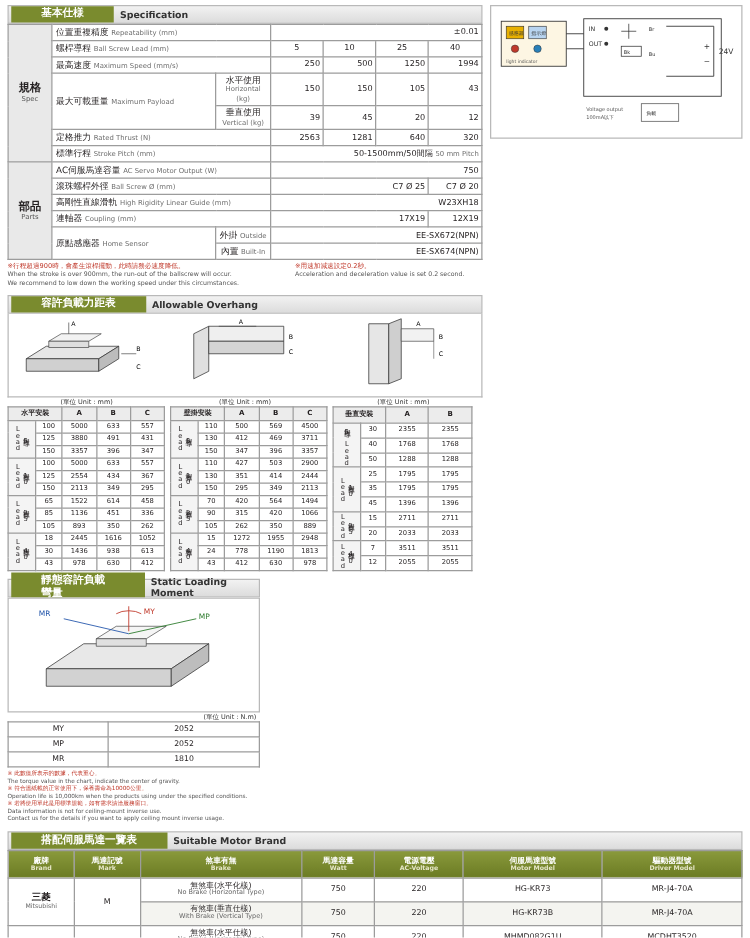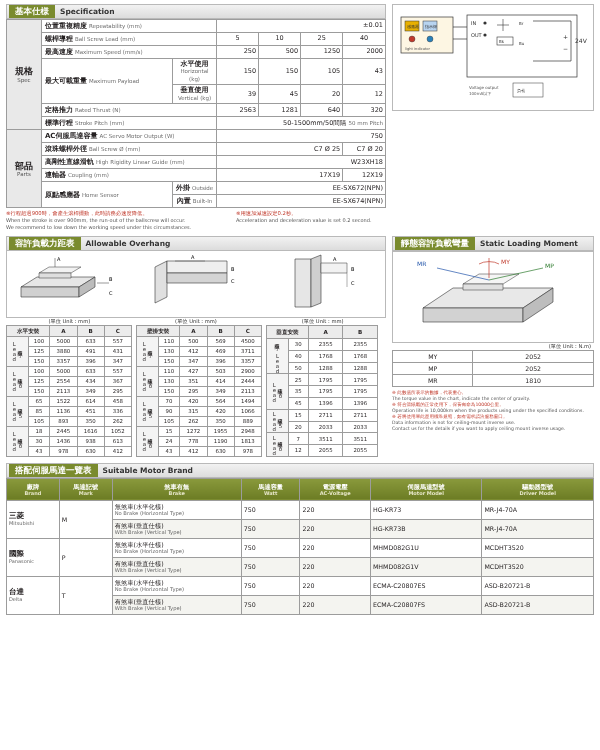--- a/index.html
+++ b/index.html
@@ -20,37 +20,37 @@
     background: linear-gradient(to bottom,#f2f2f2,#dcdcdc);
     border: 1px solid #b9b9b9;
     height: 15px;
     padding: 0 2px;
   }
   .sec-hd .tab {
     background: #7a8b2e;
     color: #fff;
     font-weight: bold;
     font-size: 8.5px;
-    padding: 1px 6px;
+    padding: 1px 24px;
     margin-right: 5px;
     line-height: 11px;
   }
   .sec-hd .sub { font-size: 7.5px; color: #333; font-weight: bold; }
 
   
   .row { display: flex; gap: 6px; }
   .col-left { width: 380px; }
   .col-right { width: 202px; }
 
   
   table { border-collapse: collapse; width: 100%; }
   td, th { border: 1px solid #9c9c9c; padding: 1px 2px; font-size: 6.5px; line-height: 1.15; }
 
   .spec-tbl td { height: 13px; }
-  .lbl-cn { font-weight: bold; font-size: 7px; }
+  .lbl-cn { font-weight: normal; font-size: 7px; }
   .lbl-en { color: #6d6d6d; font-size: 5.5px; }
   .grp {
     background: #e9e9e9; text-align: center; font-weight: bold;
     font-size: 9px; width: 38px;
   }
   .grp small { display:block; font-size: 5.5px; font-weight: normal; color:#555; }
   .ctr { text-align: right; }
   .namecell { width: 150px; padding-left: 3px; }
   .subcell { width: 46px; text-align:center; }
 
@@ -73,21 +73,21 @@
     font-size: 5px; letter-spacing: -1px; width: 11px;
     background:#f4f4f4;
   }
   .unit { font-size: 5.2px; text-align:center; color:#333; }
 
   
   .mb-tbl th {
     background: linear-gradient(to bottom,#8a9a3c,#6c7c24);
     color:#fff; font-size:6.2px; height:22px; line-height:1.2;
   }
-  .mb-tbl td { height: 19px; text-align:left; font-size:6.3px;margin-top:24px; }
+  .mb-tbl td { height: 19px; text-align:center; font-size:6.3px;margin-top:24px; }
   .mb-brand { font-weight:bold; font-size:7.5px; }
   .mb-en { font-size:5px; color:#666; }
   .mb-sub { font-size:5.2px; color:#666; }
   .shade { background:#f4f4f0; }
 
   
   .sl-tbl td { text-align:center; font-size:6.2px; height:12px; }
 
   .mini { font-size: 4.6px; line-height:1.3; color:#555; }
   .mini-red { font-size: 4.6px; line-height:1.3; color:#c0392b; }
@@ -130,21 +130,21 @@
           <td class="ctr subcell">40</td>
         </tr>
         <tr>
           <td class="namecell" colspan="2">
             <span class="lbl-cn">最高速度</span>
             <span class="lbl-en">Maximum Speed (mm/s)</span>
           </td>
           <td class="ctr">250</td>
           <td class="ctr">500</td>
           <td class="ctr">1250</td>
-          <td class="ctr">2000</td>
+          <td class="ctr">1994</td>
         </tr>
         <tr>
           <td class="namecell" rowspan="2">
             <span class="lbl-cn">最大可載重量</span>
             <span class="lbl-en">Maximum Payload</span>
           </td>
           <td class="subcell">
             <span class="lbl-cn">水平使用</span>
             <span class="lbl-en">Horizontal (kg)</span>
           </td>
@@ -284,21 +284,21 @@
           <text x="170" y="46" font-size="6" fill="#333">−</text>
           <text x="76" y="84" font-size="4" fill="#555">Voltage output</text>
           <text x="76" y="90" font-size="4" fill="#555">100mA以下</text>
           <rect x="120" y="78" width="30" height="14" fill="none" stroke="#333" stroke-width="0.5"></rect>
           <text x="124" y="87" font-size="4" fill="#333">負載</text>
         </svg>
       </div>
     </div>
   </div>
 
-  <div class="row" style="margin-top:5px;">
+  <div class="row" style="margin-top:5px;flex-direction:column;">
 
     <div class="col-left">
       <div class="sec-hd">
         <span class="tab">容許負載力距表</span>
         <span class="sub">Allowable Overhang</span>
       </div>
 
       <div style="display:flex; gap:4px; border:1px solid #b9b9b9; border-top:none; padding:2px;">
         <div style="flex:1;">
           <svg width="120" height="62" viewBox="0 0 120 62">

